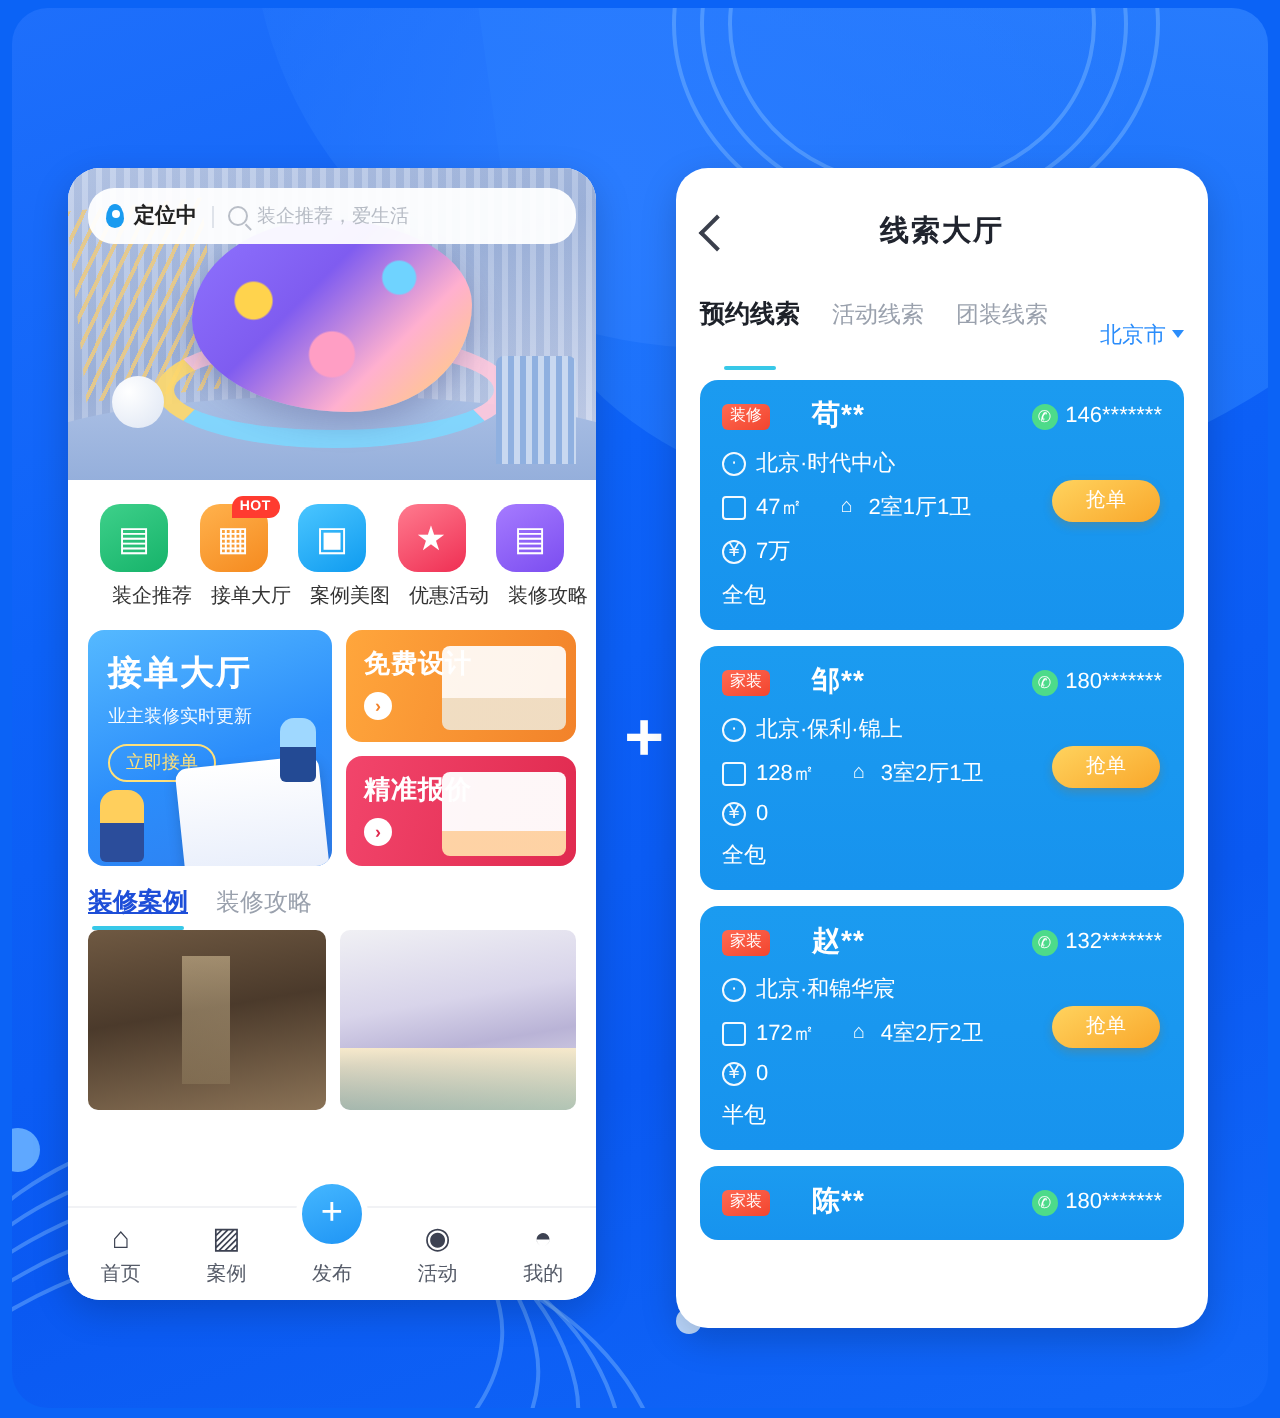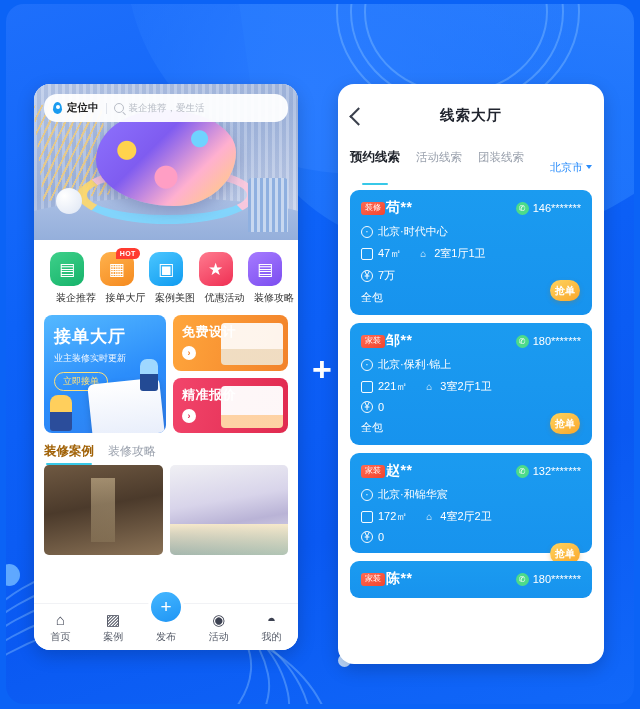--- a/index.html
+++ b/index.html
@@ -182,21 +182,21 @@
       linear-gradient(180deg,rgba(255,255,255,.95) 0 62%,#f0e0c8 62% 100%);
     opacity:.96;
   }
   .p-red .sketch{
     background:
       linear-gradient(180deg,#fff 0 70%,#ffd9a8 70% 100%);
   }
 
   .tabs{padding:2px 10px 0;display:flex;gap:14px;align-items:flex-end;}
   .tab{font-size:12px;color:#9aa1ad;padding-bottom:5px;position:relative;}
-  .tab.active{color:#a16207;font-weight:700;font-size:12.5px;}
+  .tab.active{color:#1d4ed8;font-weight:700;font-size:12.5px;text-decoration:underline;}
   .tab.active:after{
     content:"";position:absolute;left:2px;right:2px;bottom:0;height:2.5px;
     background:#37c8e8;border-radius:2px;
   }
   .chips{display:flex;gap:11px;padding:5px 10px 6px;overflow:hidden;}
   .chip{font-size:10px;color:#b3b9c4;white-space:nowrap;}
   .chip.active{color:#2b8dfb;font-weight:700;}
 
   .cases{display:flex;gap:7px;padding:0 10px;}
   .case{
@@ -254,42 +254,41 @@
   .caret{width:0;height:0;border-left:3.5px solid transparent;border-right:3.5px solid transparent;border-top:4.5px solid #2b8dfb;}
 
   .clue-list{padding:8px 12px 0;}
   .clue{
     background:linear-gradient(180deg,#1b9bf0 0%,#1793ee 100%);
     border-radius:9px;padding:9px 11px 10px;margin-bottom:8px;position:relative;color:#fff;
   }
   .clue-top{display:flex;align-items:center;}
   .badge{
     background:linear-gradient(150deg,#ff6a52,#f2452f);color:#fff;font-size:8px;
-    padding:1.5px 4px;border-radius:3px;margin-right:1px;line-height:10px;white-space:nowrap;text-align:right;
+    padding:1.5px 4px;border-radius:3px;margin-right:21px;line-height:10px;white-space:nowrap;text-align:right;
   }
   .cname{font-size:14px;font-weight:700;letter-spacing:.5px;}
   .phone-no{margin-left:auto;display:flex;align-items:center;gap:4px;font-size:11px;}
   .ph-ic{
     width:13px;height:13px;border-radius:50%;background:#4ddb8a;color:#fff;
     font-size:8px;line-height:13px;text-align:center;flex:none;
   }
   .row{display:flex;align-items:center;gap:5px;font-size:11px;margin-top:7px;}
   .row .sp{margin-left:11px;display:flex;align-items:center;gap:5px;}
   .mini{
     width:12px;height:12px;flex:none;display:flex;align-items:center;justify-content:center;
     font-size:10px;line-height:12px;opacity:.95;
   }
   .mini.circ{border:1.3px solid #fff;border-radius:50%;box-sizing:border-box;}
   .mini.sq{border:1.3px solid #fff;border-radius:2px;box-sizing:border-box;}
   .grab{
-    position:absolute;right:12px;top:50px;width:30px;height:21px;border-radius:11px;
+    position:absolute;right:12px;top:50px;width:54px;height:21px;border-radius:11px;
     background:linear-gradient(150deg,#ffd35e,#f9a72b);
-    color:#fff;font-size:10px;line-height:21px;text-align:center;font-weight:700;
+    color:#fff;font-size:10px;line-height:21px;text-align:center;font-weight:400;
     box-shadow:0 2px 5px rgba(180,110,10,.25);
-    margin-top:40px;
   }
   .clue.partial{padding-bottom:10px;}
 </style>
 </head>
 <body>
 
 <div class="stage">
 
   <div class="bg">
     <div class="bg-swoosh"></div>
@@ -478,21 +477,21 @@
             <span class="ph-ic">✆</span>
             <span>180*******</span>
           </span>
         </div>
         <div class="row">
           <span class="mini circ">·</span>
           <span>北京·保利·锦上</span>
         </div>
         <div class="row">
           <span class="mini sq"></span>
-          <span>221㎡</span>
+          <span>128㎡</span>
           <span class="sp">
             <span class="mini">⌂</span>
             <span>3室2厅1卫</span>
           </span>
         </div>
         <div class="row">
           <span class="mini circ">¥</span>
           <span>0</span>
         </div>
         <div class="row">
@@ -519,20 +518,23 @@
           <span>172㎡</span>
           <span class="sp">
             <span class="mini">⌂</span>
             <span>4室2厅2卫</span>
           </span>
         </div>
         <div class="row">
           <span class="mini circ">¥</span>
           <span>0</span>
         </div>
+        <div class="row">
+          <span>半包</span>
+        </div>
         <div class="grab">抢单</div>
       </div>
 
       <div class="clue partial">
         <div class="clue-top">
           <span class="badge">家装</span>
           <span class="cname">陈**</span>
           <span class="phone-no">
             <span class="ph-ic">✆</span>
             <span>180*******</span>

